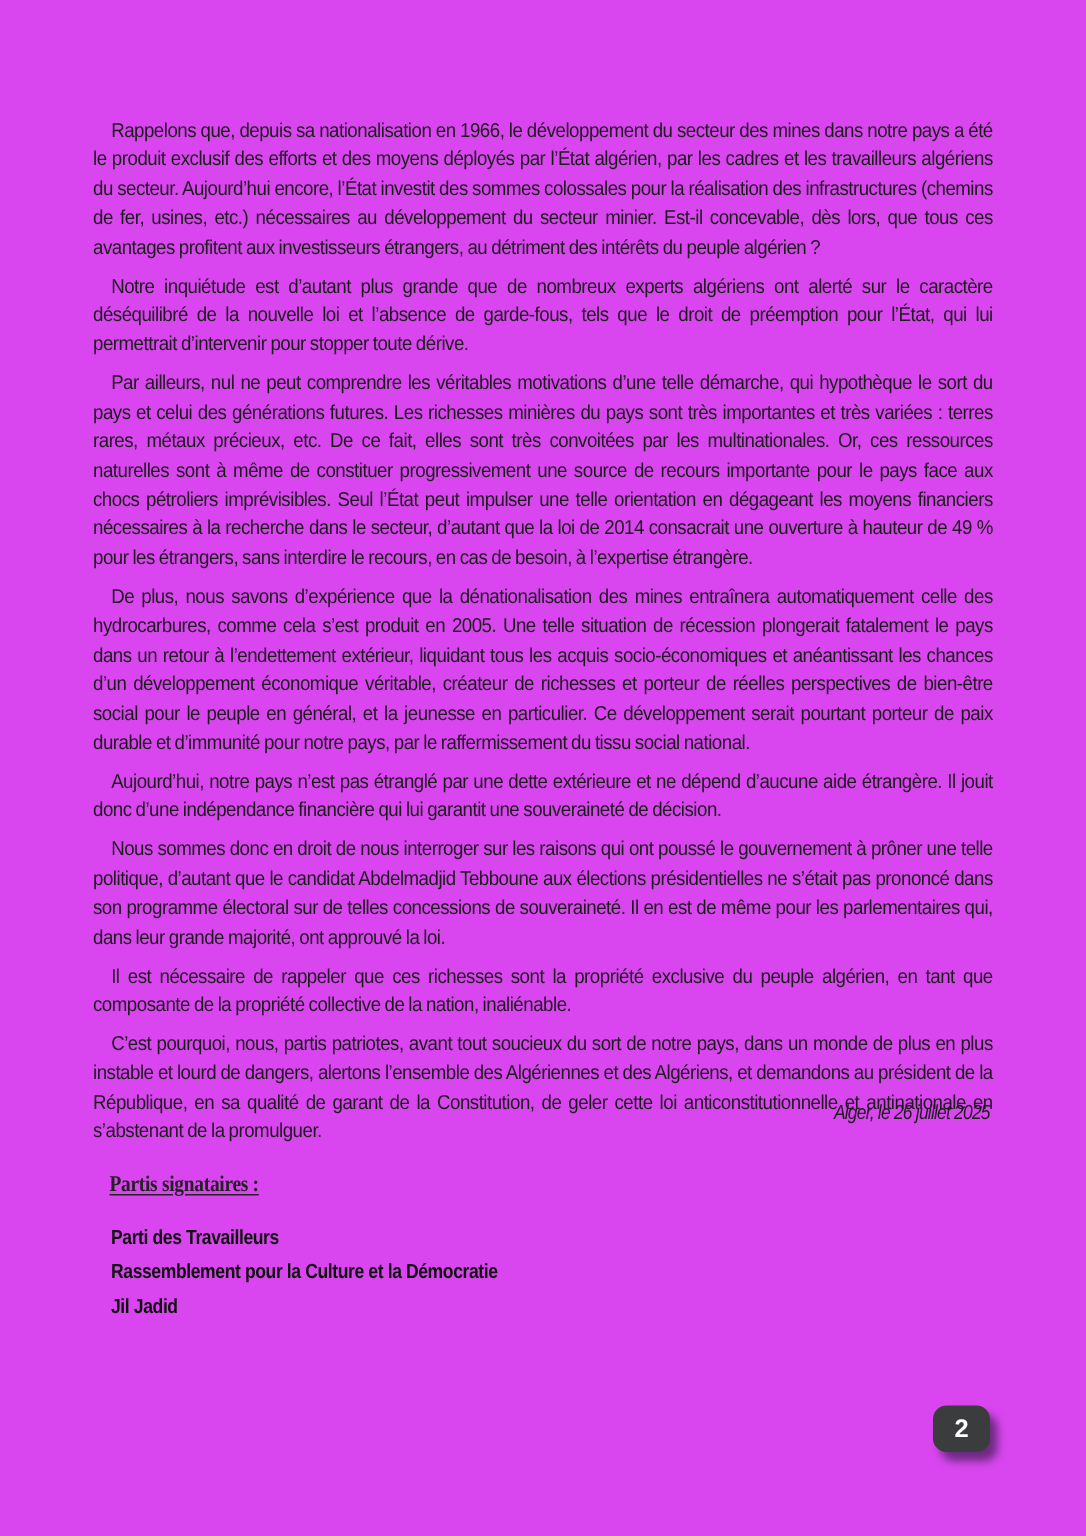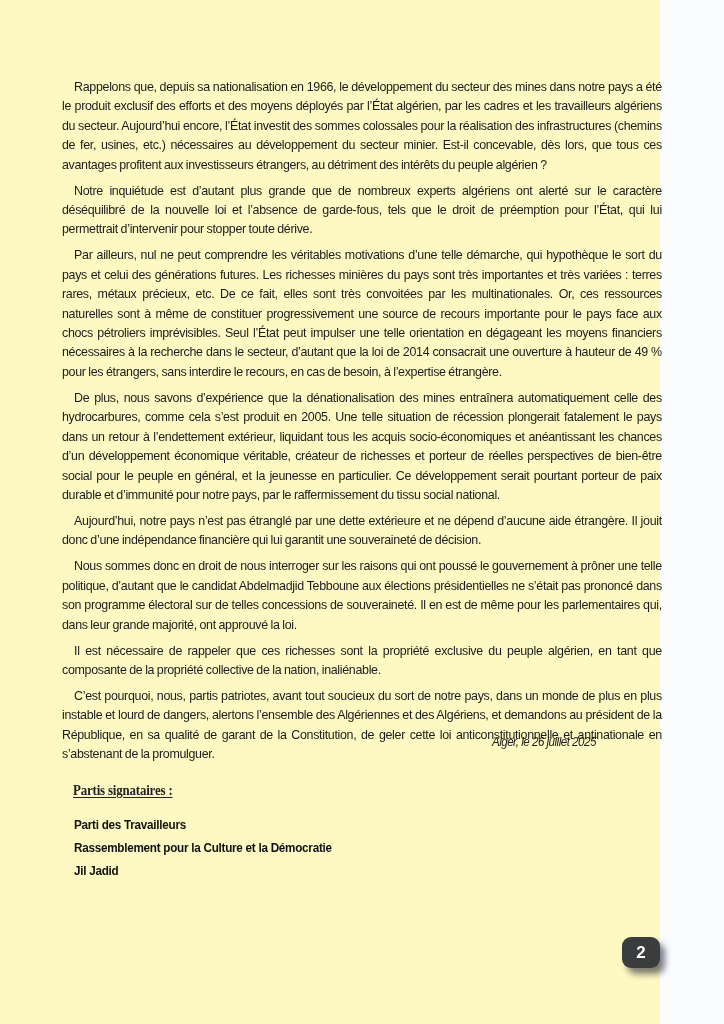--- a/index.html
+++ b/index.html
@@ -10,23 +10,23 @@
   body {
     width: 724px;
     height: 1024px;
     position: relative;
     overflow: hidden;
     color: #1c1c1c;
   }
   .page {
     position: absolute;
     left: 0; top: 0;
-    width: 660px;
+    width: 724px;
     height: 1024px;
-    background: #fef9c3;
+    background: #d946ef;
   }
   .body-text {
     position: absolute;
     left: 62px;
     top: 77px;
     width: 600px;
     font-family: "Liberation Sans", sans-serif;
     font-size: 13.4px;
     line-height: 19.4px;
     letter-spacing: -0.35px;

